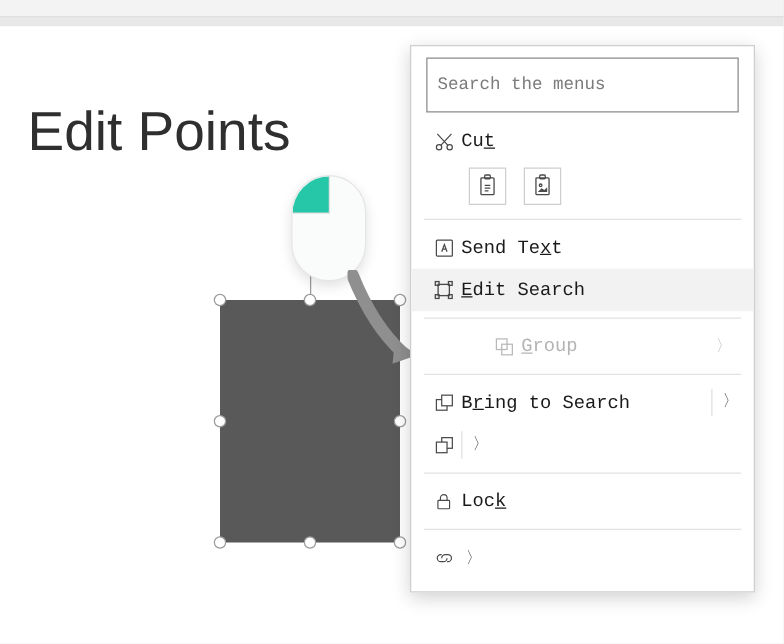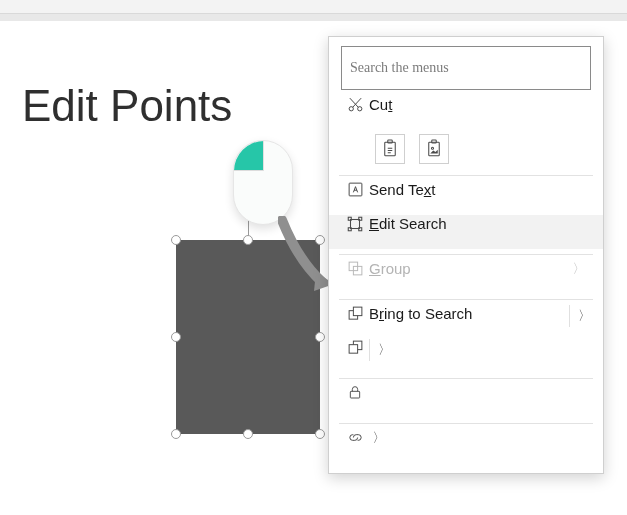--- a/index.html
+++ b/index.html
@@ -128,36 +128,37 @@
     padding: 9px 0 10px;
   }
   .ctx-search {
     margin: 0 12px 6px;
   }
   .ctx-search input {
     width: 100%;
     height: 30px;
     padding: 21px 8px;
     border: 1px solid #8a8a8a;
-    font-family: Liberation Serif, serif;
+    font-family: Liberation Mono, monospace;
     font-size: 14px;
     color: #444;
     outline: none;
   }
   .ctx-search input::placeholder { color:#7b7b7b; }
   .item, .heading {
     display:flex;
-    align-items:flex-start;
+    align-items:center;
     height: 34px;
     padding: 0 14px 0 12px;
     font-size: 15px;
     color: #1a1a1a;
+    font-family: Liberation Mono, monospace;
   }
   .item.hovered { background:#f2f2f2; }
-  .item.disabled { color:#b4b4b4; }
+  .item.disabled { color:#b4b4b4;margin-left:48px; }
   .heading { font-weight:600; height:32px; }
   .sep {
     height:1px; background:#e2e2e2; margin:5px 10px;
   }
   .icon-slot {
     width: 28px;
     display:flex; align-items:center; justify-content:center;
     flex-shrink:0;
   }
   .label { flex:1; }
@@ -316,20 +317,21 @@
 
     <div class="sep"></div>
 
     <div class="item">
       <span class="icon-slot">
         <svg width="16" height="16" viewBox="0 0 24 24" class="ico">
             <rect x="5" y="11" width="14" height="10" rx="1"></rect>
             <path d="M8 11 V8 a4 4 0 0 1 8 0 v3"></path>
           </svg>
       </span>
+      <span class="label"><span>Loc</span><u>k</u><span></span></span>
     </div>
 
     <div class="sep"></div>
 
     <div class="item">
       <span class="icon-slot">
         <svg width="17" height="17" viewBox="0 0 24 24" class="ico">
             <path d="M9 12a4 4 0 0 1 4-4h3a4 4 0 0 1 0 8h-1 M15 12a4 4 0 0 1-4 4H8a4 4 0 0 1 0-8h1"></path>
           </svg>
       </span>

